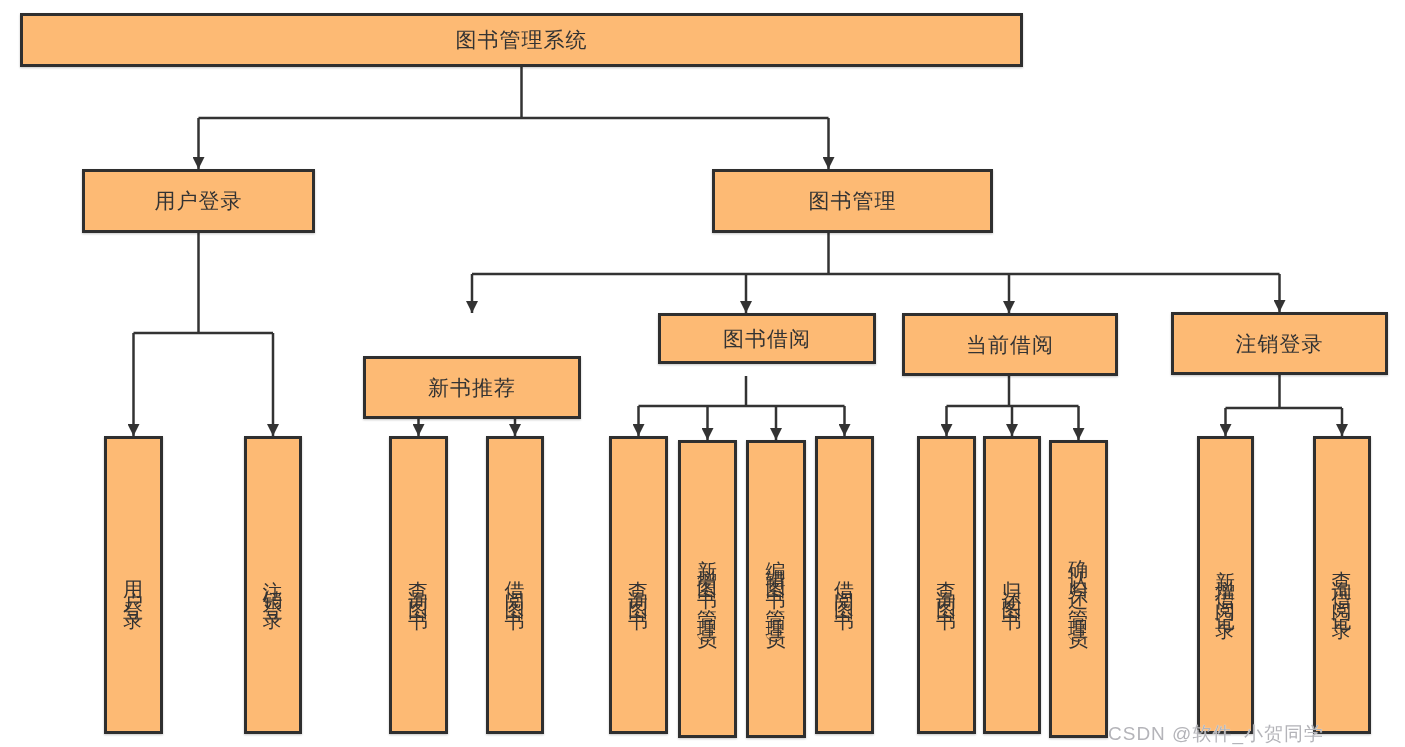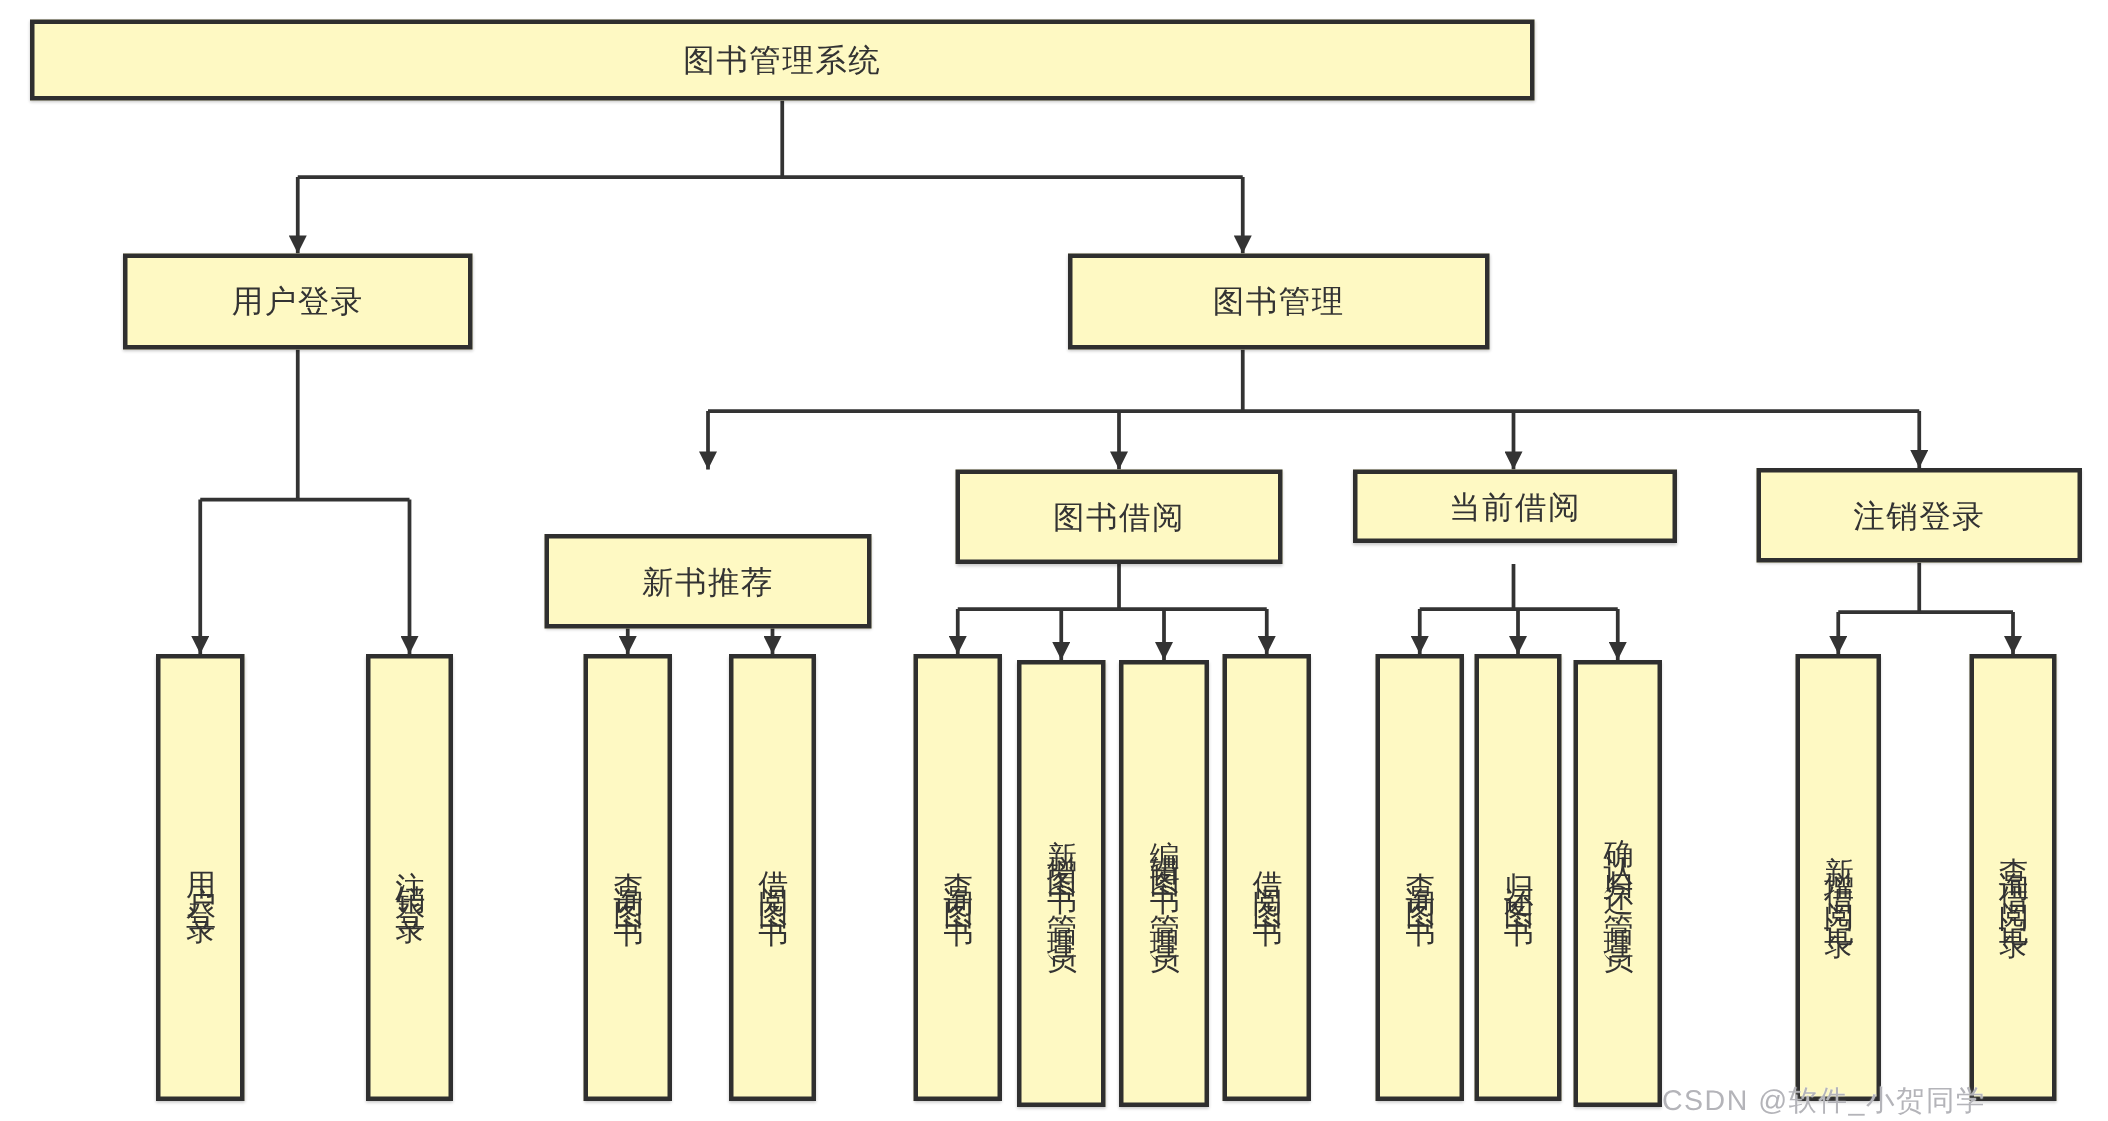--- a/index.html
+++ b/index.html
@@ -18,21 +18,21 @@
   .connectors {
     position: absolute;
     left: 0; top: 0;
     width: 1405px;
     height: 747px;
     z-index: 1;
   }
   .node {
     position: absolute;
     box-sizing: border-box;
-    background: #fef9c3;
+    background: #fdba74;
     border: 3px solid #2f2f2f;
     box-shadow: 0 1px 2px rgba(0,0,0,0.22);
     display: flex;
     align-items: center;
     justify-content: center;
     color: #333333;
     z-index: 2;
   }
   .node.h {
     font-size: 21px;
@@ -122,24 +122,24 @@
   <div class="node h" style="left:82px; top:169px; width:233px; height:64px;">
     <span>用户登录</span>
   </div>
   <div class="node h" style="left:712px; top:169px; width:281px; height:64px;">
     <span>图书管理</span>
   </div>
 
   <div class="node h" style="left:363px; top:313px; width:218px; height:63px;margin-top:43px;">
     <span>新书推荐</span>
   </div>
-  <div class="node h" style="left:637px; top:313px; width:218px; height:63px;">
+  <div class="node h" style="left:658px; top:313px; width:218px; height:51px;">
     <span>图书借阅</span>
   </div>
-  <div class="node h" style="left:902px; top:313px; width:216px; height:49px;">
+  <div class="node h" style="left:902px; top:313px; width:216px; height:63px;">
     <span>当前借阅</span>
   </div>
   <div class="node h" style="left:1171px; top:312px; width:217px; height:63px;">
     <span>注销登录</span>
   </div>
 
   <div class="node v" style="left:104px; top:436px; width:59px; height:298px;">
     <span class="vtext">用户登录</span>
   </div>
   <div class="node v" style="left:244px; top:436px; width:58px; height:298px;">

